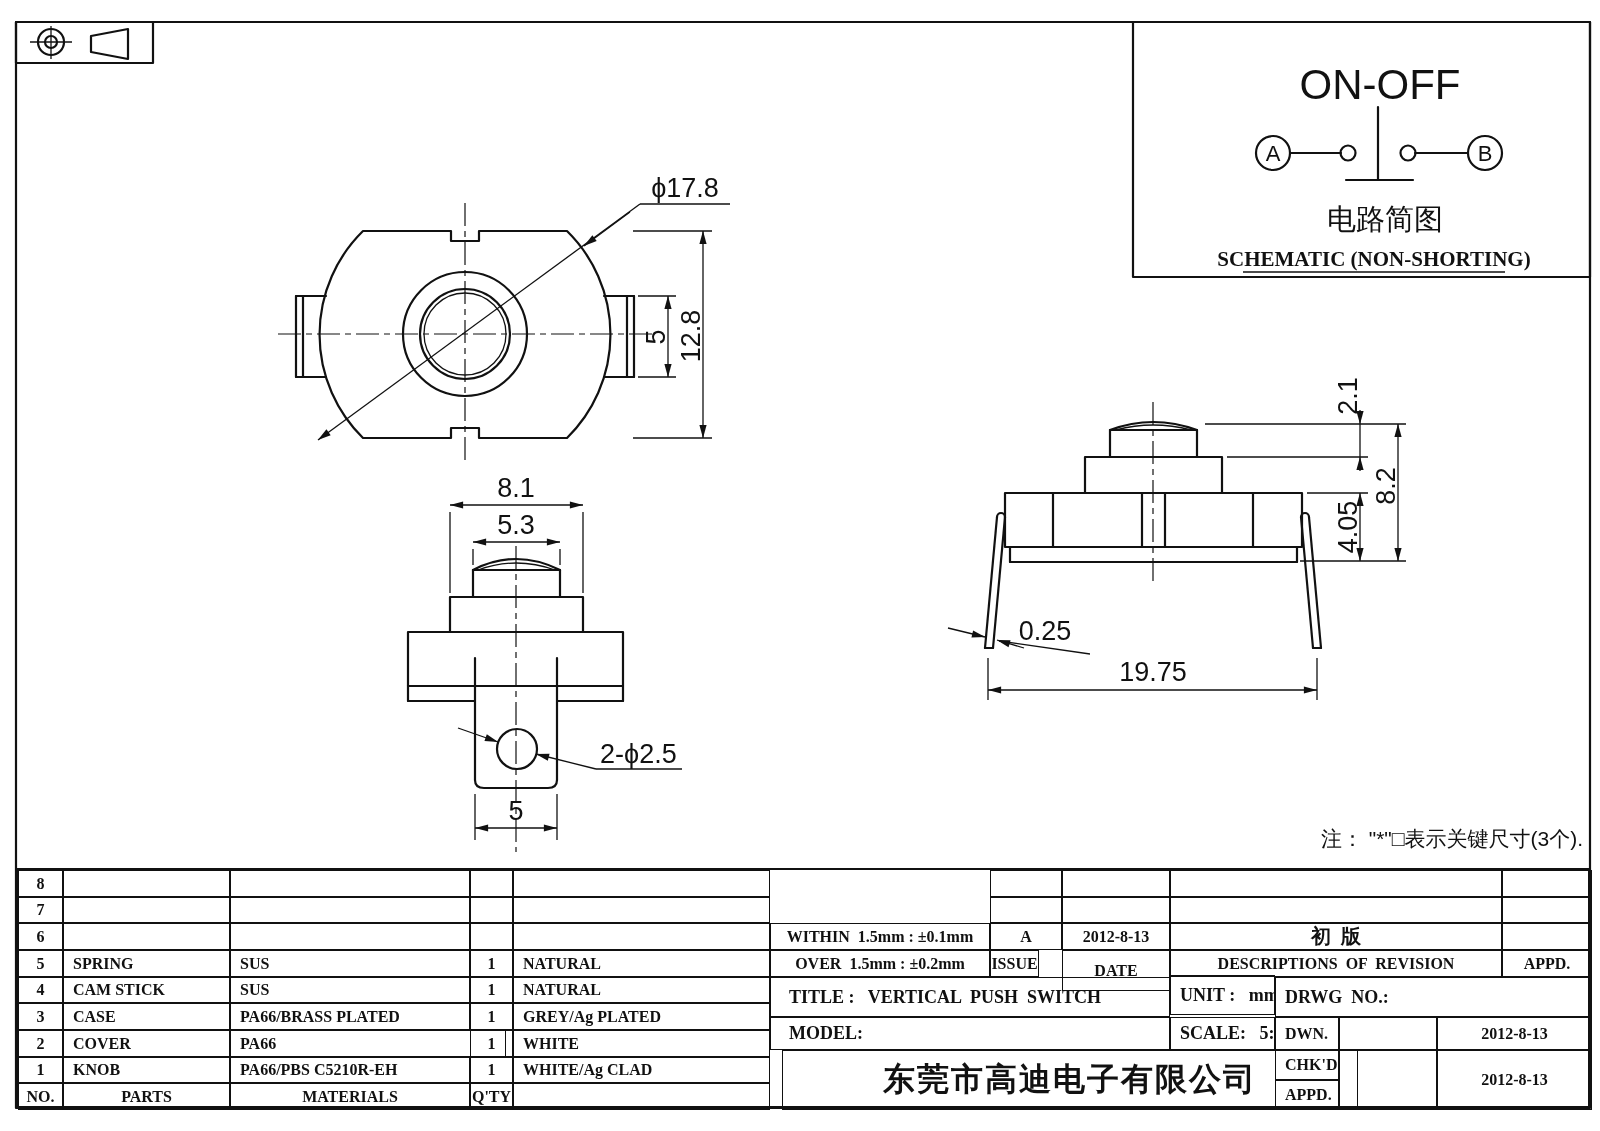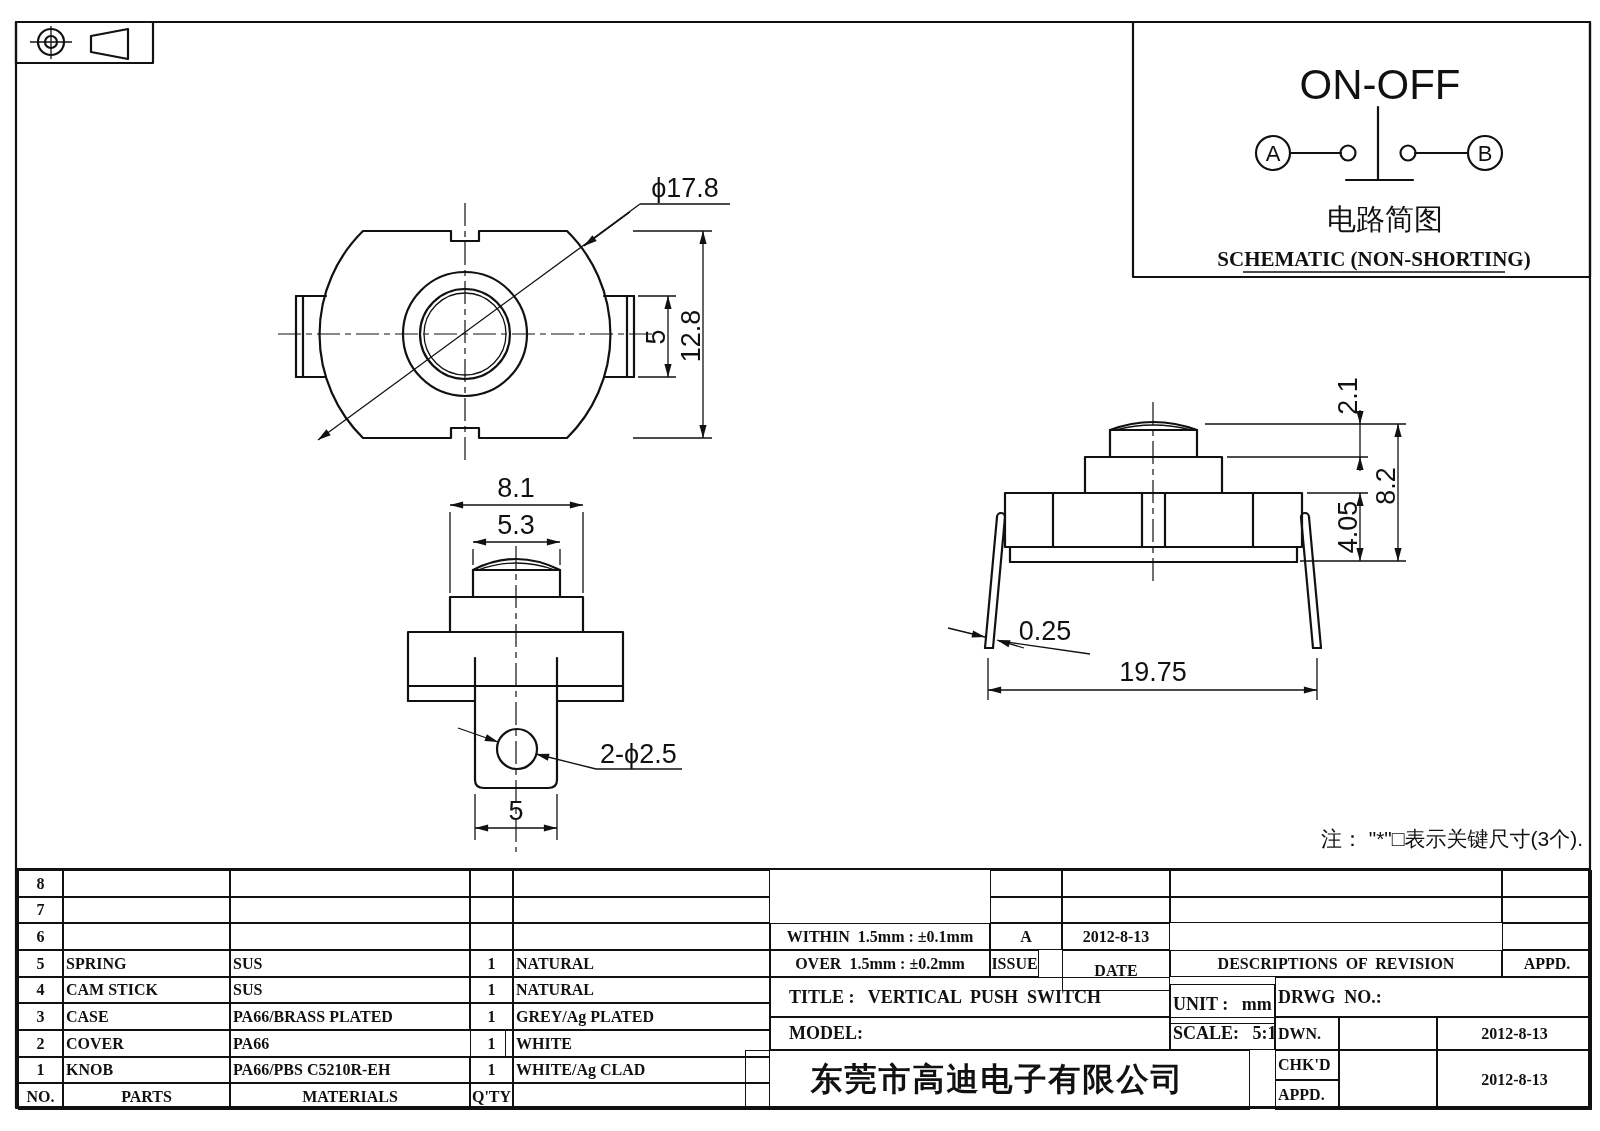--- a/index.html
+++ b/index.html
@@ -12,21 +12,21 @@
   .dt{font:27px "Liberation Sans",sans-serif;fill:#111;}
   .st{font:42px "Liberation Sans",sans-serif;fill:#111;}
   .sab{font:22px "Liberation Sans",sans-serif;fill:#111;}
   .scn{font:29px "Liberation Sans",sans-serif;fill:#111;}
   .sen{font:bold 21px "Liberation Serif",serif;fill:#111;}
   .note{font:21px "Liberation Sans",sans-serif;fill:#111;}
   .tbl{position:absolute;left:16px;top:868px;width:1574px;height:240px;border:2px solid #111;box-sizing:border-box;}
   .c{position:absolute;box-sizing:border-box;border:1px solid #111;display:flex;align-items:center;
      white-space:pre;font:bold 16px "Liberation Serif",serif;color:#111;overflow:hidden;}
   .cc{justify-content:center;}
-  .pl{padding-left:2px;}
+  .pl{padding-left:9px;}
   .f18{font-size:18px;}
   .f20{font-size:20px;}
   .tolcell{flex-direction:column;justify-content:center;line-height:24px;}
   .company{font:bold 32px "Liberation Sans",sans-serif;letter-spacing:2px;}
 </style>
 </head>
 <body>
 
 <div class="sheet">
 
@@ -268,38 +268,39 @@
   <div class="c" style="left:1044px;top:0;width:108px;height:27px"></div>
   <div class="c" style="left:1044px;top:27px;width:108px;height:26px"></div>
   <div class="c" style="left:1152px;top:0;width:332px;height:27px"></div>
   <div class="c" style="left:1152px;top:27px;width:332px;height:26px"></div>
   <div class="c" style="left:1484px;top:0;width:90px;height:27px"></div>
   <div class="c" style="left:1484px;top:27px;width:90px;height:26px"></div>
 
   <div class="c cc" style="left:752px;top:53px;width:220px;height:27px">WITHIN  1.5mm : ±0.1mm</div>
   <div class="c cc" style="left:972px;top:53px;width:72px;height:27px">A</div>
   <div class="c cc" style="left:1044px;top:53px;width:108px;height:27px">2012-8-13</div>
+  <div class="c cc f20" style="left:1152px;top:53px;width:332px;height:27px">初  版</div>
   <div class="c" style="left:1484px;top:53px;width:90px;height:27px"></div>
 
   <div class="c cc" style="left:752px;top:80px;width:220px;height:27px">OVER  1.5mm : ±0.2mm</div>
   <div class="c cc" style="left:972px;top:80px;width:49px;height:27px">ISSUE</div>
   <div class="c cc" style="left:1044px;top:80px;width:108px;height:41px">DATE</div>
   <div class="c cc" style="left:1152px;top:80px;width:332px;height:27px">DESCRIPTIONS  OF  REVISION</div>
   <div class="c cc" style="left:1484px;top:80px;width:90px;height:27px">APPD.</div>
 
   <div class="c f18" style="left:752px;top:107px;width:400px;height:40px;padding-left:18px">TITLE :   VERTICAL  PUSH  SWITCH</div>
-  <div class="c pl f18" style="left:1152px;top:114px;width:105px;height:40px">UNIT :   mm</div>
+  <div class="c pl f18" style="left:1152px;top:105px;width:105px;height:40px">UNIT :   mm</div>
   <div class="c pl f18" style="left:1257px;top:107px;width:317px;height:40px">DRWG  NO.:</div>
 
   <div class="c f18" style="left:752px;top:147px;width:400px;height:33px;padding-left:18px">MODEL:</div>
   <div class="c pl f18" style="left:1152px;top:147px;width:105px;height:33px">SCALE:   5:1</div>
   <div class="c pl" style="left:1257px;top:147px;width:64px;height:33px">DWN.</div>
   <div class="c" style="left:1321px;top:147px;width:98px;height:33px"></div>
   <div class="c cc" style="left:1419px;top:147px;width:155px;height:33px">2012-8-13</div>
 
-  <div class="c cc company" style="left:727px;top:180px;width:505px;height:60px">东莞市高迪电子有限公司</div>
+  <div class="c cc company" style="left:764px;top:180px;width:576px;height:60px">东莞市高迪电子有限公司</div>
   <div class="c pl" style="left:1257px;top:180px;width:64px;height:30px">CHK'D</div>
   <div class="c pl" style="left:1257px;top:210px;width:64px;height:30px">APPD.</div>
   <div class="c" style="left:1321px;top:180px;width:98px;height:60px"></div>
   <div class="c cc" style="left:1419px;top:180px;width:155px;height:60px">2012-8-13</div>
 
 </div>
 </div>
 
 </body></html>

